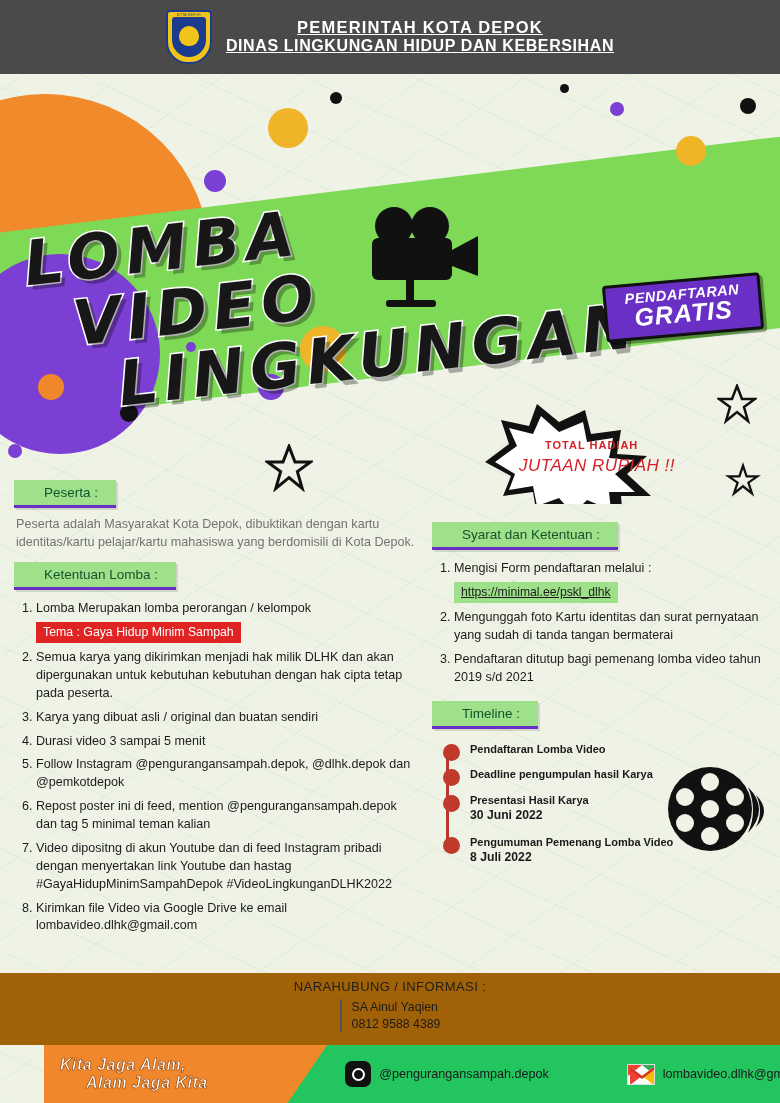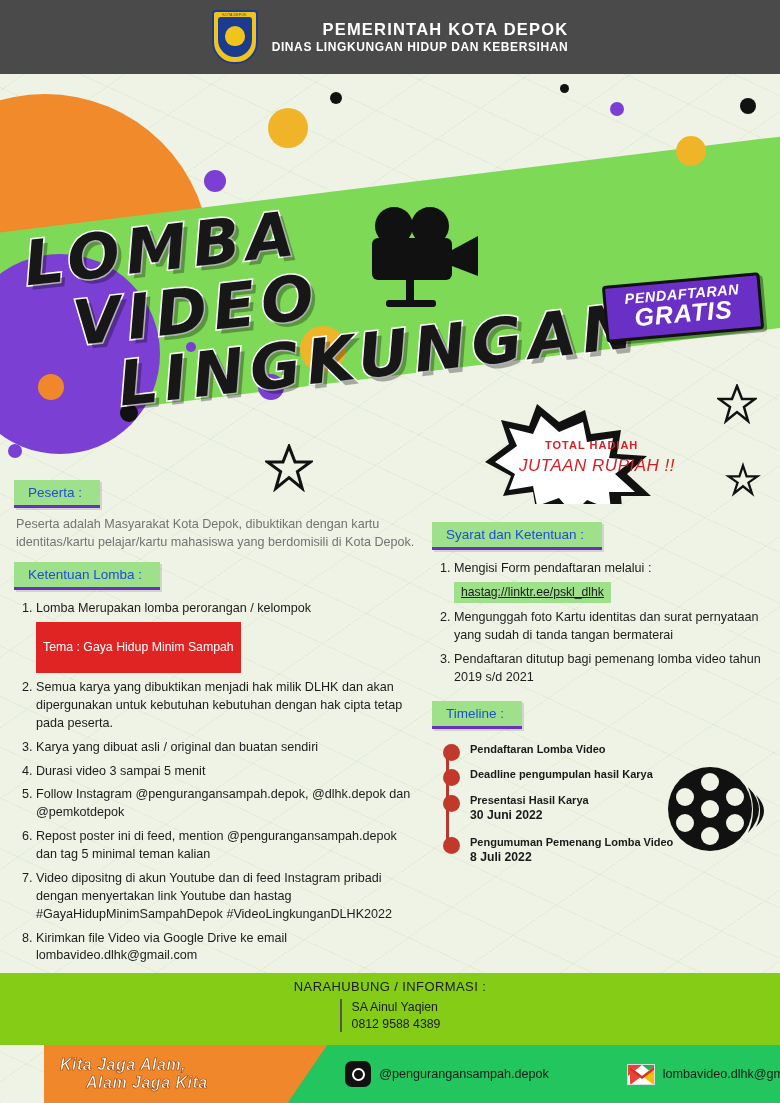--- a/index.html
+++ b/index.html
@@ -44,23 +44,23 @@
   }
   .crest .crest-inner{
     width:34px;height:40px;background:#1b3b8f;border-radius:3px 3px 17px 17px;
     position:relative;
   }
   .crest .crest-inner:after{
     content:""; position:absolute; left:7px; top:9px; width:20px;height:20px;
     background:#f0c419; border-radius:50% 50% 45% 45%;
   }
   .crest-top-txt{position:absolute;top:1px;left:0;right:0;text-align:center;font-size:3.5px;color:#1b3b8f;letter-spacing:.2px;}
-  .topband .titles { text-align:right; line-height:1.18; }
+  .topband .titles { text-align:center; line-height:1.18;text-decoration:underline; }
   .topband .t1 { font-size:16.5px; font-weight:bold; letter-spacing:1.2px; }
-  .topband .t2 { font-size:12px; font-weight:bold; letter-spacing:0.6px; }
+  .topband .t2 { font-size:16px; font-weight:bold; letter-spacing:0.6px; }
 
   
   .hero { position:absolute; left:0; top:74px; width:100%; height:430px; overflow:hidden; }
   .blob-orange {
     position:absolute; left:-120px; top:20px; width:330px; height:330px;
     background:#f08a2a; border-radius:50%;
   }
   .blob-purple {
     position:absolute; left:-40px; top:180px; width:200px; height:200px;
     background:#7b3fd4; border-radius:50%;
@@ -112,52 +112,52 @@
   .burst .b-t2 { position:absolute; left:44px; top:52px; color:#d61f26; font-size:17px; font-weight:normal; font-style:italic; letter-spacing:.5px;}
 
   
   .content { position:absolute; left:0; top:480px; width:100%; }
   .col-left { position:absolute; left:14px; top:0; width:405px; }
   .col-right { position:absolute; left:432px; top:42px; width:334px; }
 
   .sectionhead {
     display:inline-block;
     background:#9fe08a;
-    color:#1d4ed8;
+    color:#14532d;
     font-size:13.5px;
-    padding:5px 18px 5px 14px;
+    padding:5px 18px 5px 30px;
     border-bottom:3px solid #6a2fc4;
     font-weight:normal;
     margin-bottom:8px;
     box-shadow:2px 2px 0 rgba(0,0,0,.12);
   }
   .para { font-size:12.6px; line-height:1.42; color:#737373; margin:0 0 10px 2px; }
   ol.lst { margin:2px 0 0 0; padding-left:22px; }
   ol.lst li { font-size:12.6px; line-height:1.42; color:#1c1c1c; margin-bottom:6px; }
   .tema {
     display:inline-block; background:#e02424; color:#fff; font-size:12.3px;
-    padding:17px 7px; margin-top:4px;
+    padding:2px 7px; margin-top:4px;
   }
   .linkbox {
     display:inline-block; background:#9fe08a; color:#1a1a1a; font-size:12.2px;
     padding:2px 7px; margin-top:4px; text-decoration:underline;
   }
   
   .tl-wrap { position:relative; margin-top:6px; padding-left:4px; }
   .tl-line { position:absolute; left:14px; top:10px; bottom:14px; width:3px; background:#b9362f; }
   .tl-item { position:relative; padding-left:34px; margin-bottom:12px; }
   .tl-dot { position:absolute; left:7px; top:1px; width:17px; height:17px; background:#c0392b; border-radius:50%; }
   .tl-t { font-size:11px; font-weight:bold; color:#1a1a1a; line-height:1.25; }
   .tl-d { font-size:12.2px; font-weight:bold; color:#1a1a1a; line-height:1.3; }
   .reel { position:absolute; right:-4px; top:14px; }
 
   
   .bottomband {
     position:absolute; left:0; bottom:58px; width:100%; height:72px;
-    background:#84cc16;
+    background:#a16207;
   }
   .narahubung { text-align:center; font-size:13px; color:#1d1d1d; padding-top:6px; letter-spacing:.4px;}
   .contacts { display:flex; justify-content:center; gap:120px; margin-top:5px; }
   .contact { border-left:2px solid #555; padding-left:10px; font-size:12.3px; line-height:1.35; color:#1b1b1b;}
   .footer {
     position:absolute; left:0; bottom:0; width:100%; height:58px;
     background:#22c55e; display:flex; align-items:center;margin-left:44px;
   }
   .foot-orange {
     width:292px; height:58px; background:#f0872b; color:#fff;
@@ -260,36 +260,36 @@
     <div class="col-left">
       <div class="sectionhead">Peserta :</div>
       <p class="para">Peserta adalah Masyarakat Kota Depok, dibuktikan dengan kartu identitas/kartu pelajar/kartu mahasiswa yang berdomisili di Kota Depok.</p>
 
       <div class="sectionhead">Ketentuan Lomba :</div>
       <ol class="lst">
         <li>
           <span>Lomba Merupakan lomba perorangan / kelompok</span><br>
           <span class="tema">Tema : Gaya Hidup Minim Sampah</span>
         </li>
-        <li>Semua karya yang dibuktikan menjadi hak milik DLHK dan akan dipergunakan untuk kebutuhan kebutuhan dengan hak cipta tetap pada peserta.</li>
+        <li>Semua karya yang dikirimkan menjadi hak milik DLHK dan akan dipergunakan untuk kebutuhan kebutuhan dengan hak cipta tetap pada peserta.</li>
         <li>Karya yang dibuat asli / original dan buatan sendiri</li>
         <li>Durasi video 3 sampai 5 menit</li>
         <li>Follow Instagram @pengurangansampah.depok, @dlhk.depok dan @pemkotdepok</li>
         <li>Repost poster ini di feed, mention @pengurangansampah.depok dan tag 5 minimal teman kalian</li>
         <li>Video dipositng di akun Youtube dan di feed Instagram pribadi dengan menyertakan link Youtube dan hastag #GayaHidupMinimSampahDepok #VideoLingkunganDLHK2022</li>
         <li>Kirimkan file Video via Google Drive ke email lombavideo.dlhk@gmail.com</li>
       </ol>
     </div>
 
     <div class="col-right">
       <div class="sectionhead">Syarat dan Ketentuan :</div>
       <ol class="lst">
         <li>
           <span>Mengisi Form pendaftaran melalui :</span><br>
-          <a class="linkbox" href="#">hastag://linktr.ee/pskl_dlhk</a>
+          <a class="linkbox" href="#">https://minimal.ee/pskl_dlhk</a>
         </li>
         <li>Mengunggah foto Kartu identitas dan surat pernyataan yang sudah di tanda tangan bermaterai</li>
         <li>Pendaftaran ditutup bagi pemenang lomba video tahun 2019 s/d 2021</li>
       </ol>
 
       <div style="height:8px"></div>
       <div class="sectionhead">Timeline :</div>
 
       <div class="tl-wrap">
         <div class="tl-line"></div>

